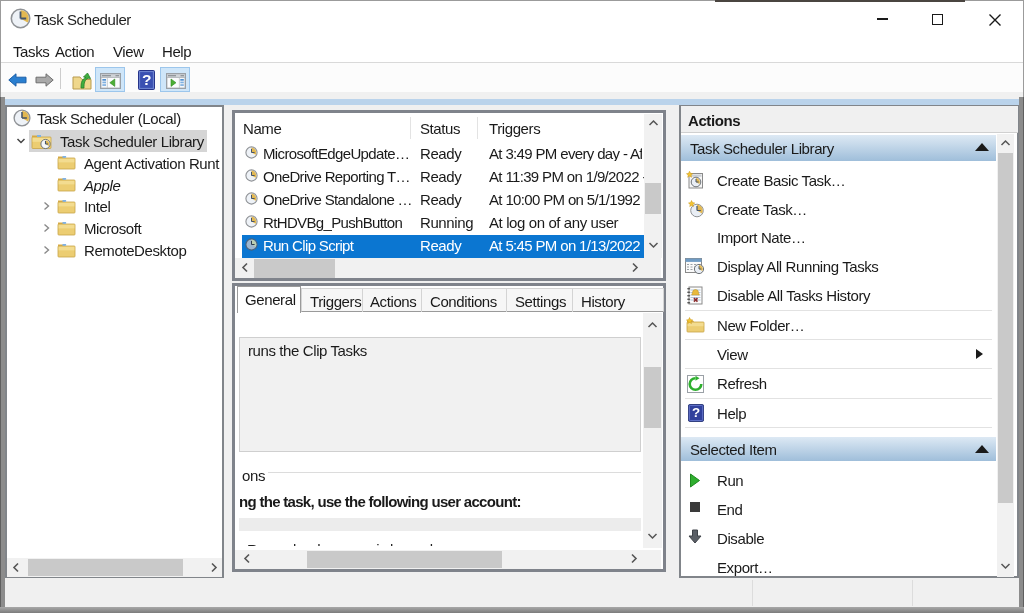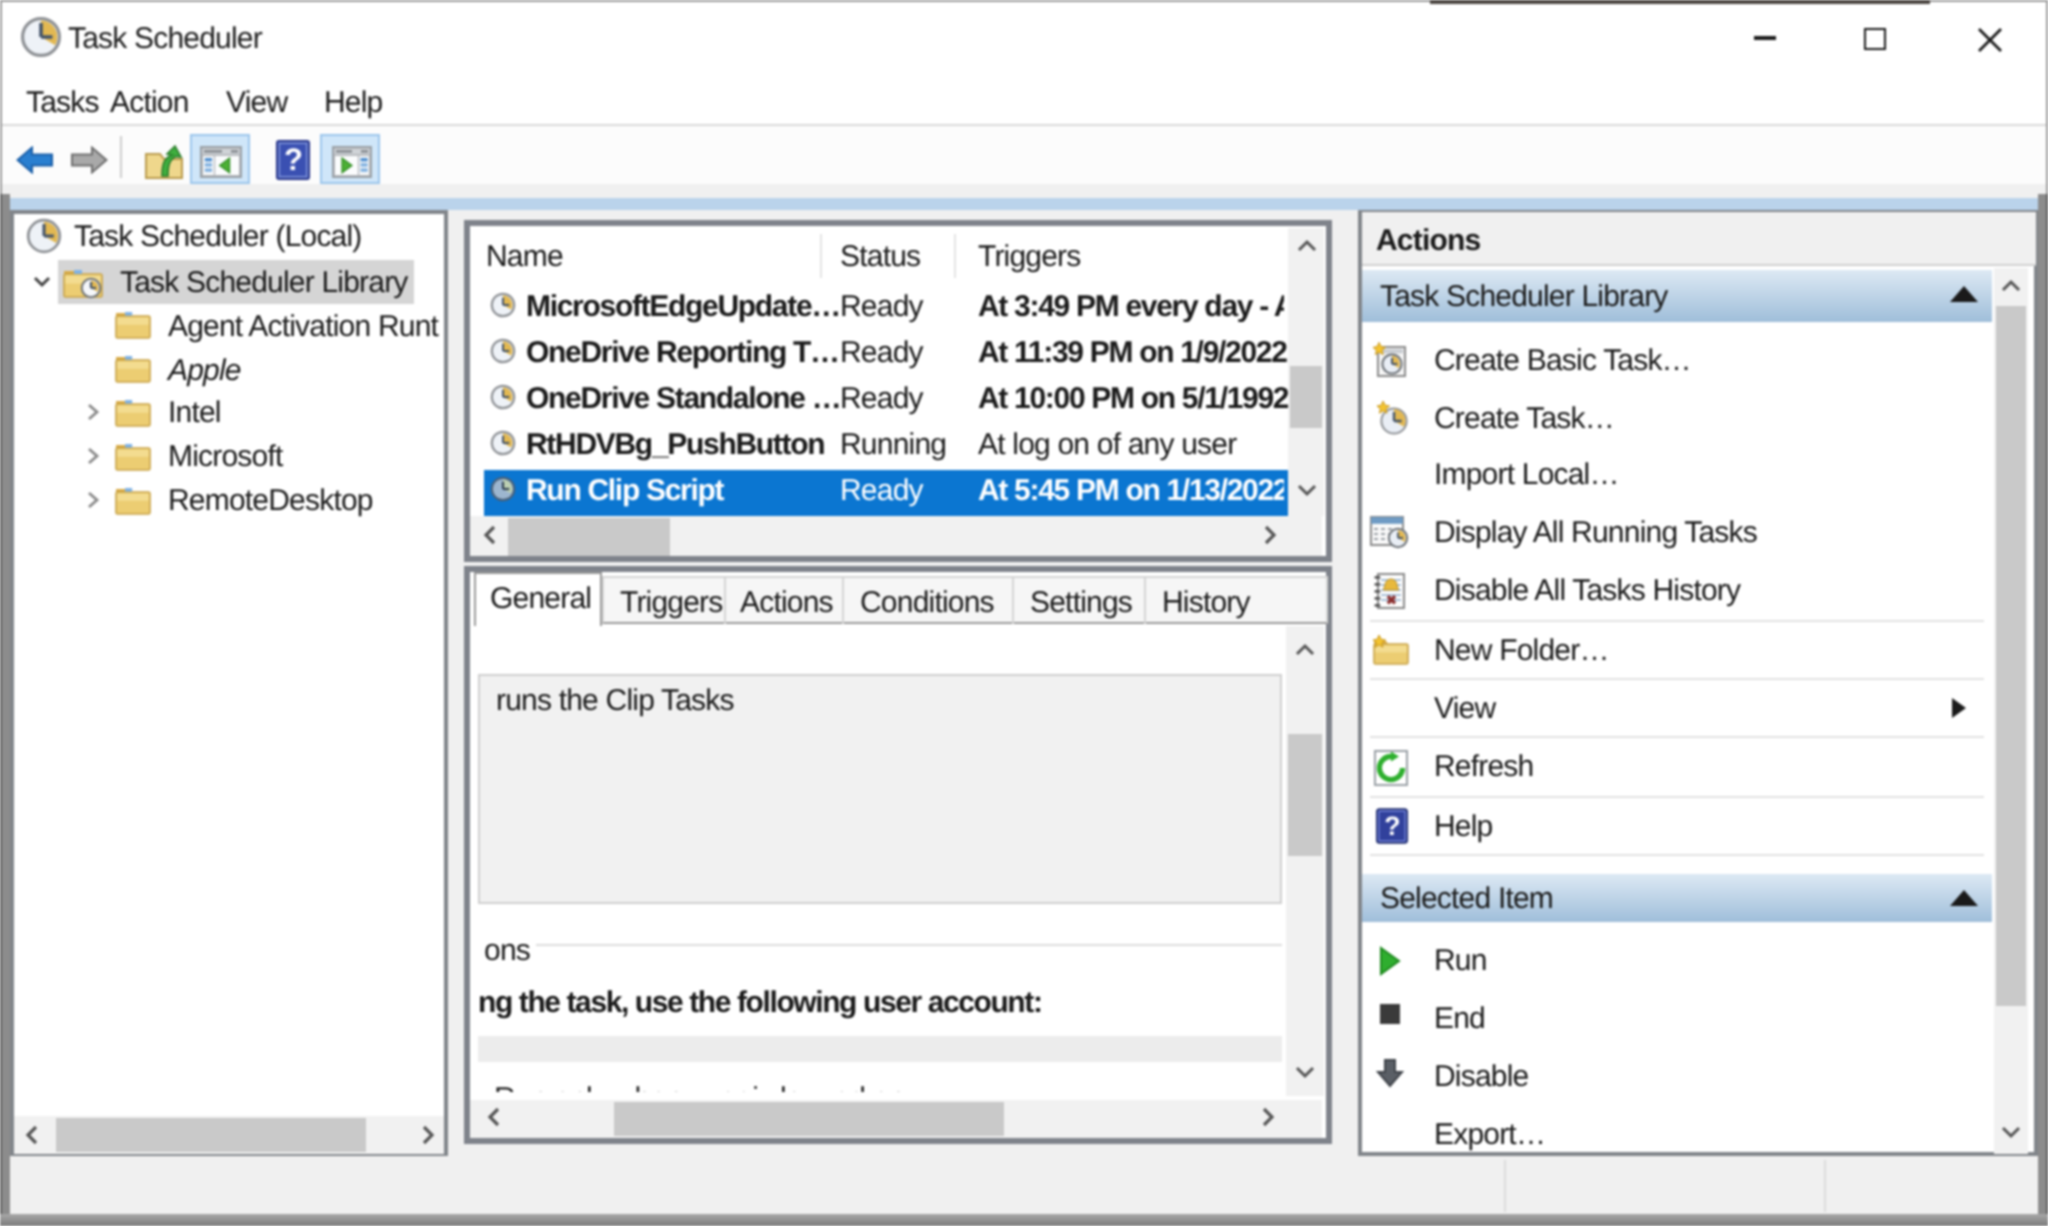--- a/index.html
+++ b/index.html
@@ -2,21 +2,21 @@
 <html><head>
 <meta charset="utf-8">
 <style>
   html,body{margin:0;padding:0;}
   body{width:1024px;height:613px;position:relative;overflow:hidden;
        font-family:"Liberation Sans", sans-serif;font-size:15px;color:#1a1a1a;
        letter-spacing:-0.4px;background:#ffffff;}
   #blurwrap{position:absolute;left:0;top:0;width:812px;height:613px;filter:blur(0.6px);}
   .abs{position:absolute;}
   .txt{position:absolute;white-space:nowrap;line-height:1;}
-  .tight{letter-spacing:-0.65px;font-weight:bold;}
+  .tight{letter-spacing:-0.65px;}
   .clip{position:absolute;white-space:nowrap;line-height:1;overflow:hidden;}
 </style>
 </head>
 <body>
 <div id="blurwrap">
 
 <div class="abs" style="left:0;top:0;width:1024px;height:613px;border:1px solid #9b9b9b;box-sizing:border-box;z-index:50;pointer-events:none;"></div>
 <div class="abs" style="left:715px;top:0;width:250px;height:2px;background:#4a4540;z-index:60;"></div>
 
 <div class="abs" style="left:1px;top:1px;width:1022px;height:37px;background:#ffffff;"></div>
@@ -269,21 +269,21 @@
 <div class="abs" style="left:679px;top:105px;width:340px;height:473px;background:#ffffff;border:2px solid #81858a;box-sizing:border-box;"></div>
 <div class="abs" style="left:681px;top:106px;width:337px;height:27px;background:#f0f0f0;border-bottom:1px solid #d0d0d0;box-sizing:border-box;"></div>
 <div class="txt" style="left:688px;top:113px;font-weight:bold;">Actions</div>
 <div class="abs" style="left:681px;top:135px;width:315px;height:26px;background:linear-gradient(#dde9f4,#9fbeda);"></div>
 <div class="txt" style="left:690px;top:141px;">Task Scheduler Library</div>
 <svg class="abs" style="left:975px;top:143px;" width="14" height="8" viewBox="0 0 14 8">
       <path d="M7,0 L14,8 L0,8 Z" fill="#1a1a1a"></path>
     </svg>
 <div class="txt" style="left:717px;top:173px;">Create Basic Task…</div>
 <div class="txt" style="left:717px;top:202px;">Create Task…</div>
-<div class="txt" style="left:717px;top:230px;">Import Local…</div>
+<div class="txt" style="left:717px;top:230px;">Import Nate…</div>
 <div class="txt" style="left:717px;top:259px;">Display All Running Tasks</div>
 <div class="txt" style="left:717px;top:288px;">Disable All Tasks History</div>
 <div class="txt" style="left:717px;top:318px;">New Folder…</div>
 <div class="txt" style="left:717px;top:347px;">View</div>
 <div class="txt" style="left:717px;top:376px;">Refresh</div>
 <div class="txt" style="left:717px;top:406px;">Help</div>
 <div class="abs" style="left:685px;top:310px;width:307px;height:1px;background:#e2e2e2;"></div>
 <div class="abs" style="left:685px;top:339px;width:307px;height:1px;background:#e2e2e2;"></div>
 <div class="abs" style="left:685px;top:368px;width:307px;height:1px;background:#e2e2e2;"></div>
 <div class="abs" style="left:685px;top:398px;width:307px;height:1px;background:#e2e2e2;"></div>

